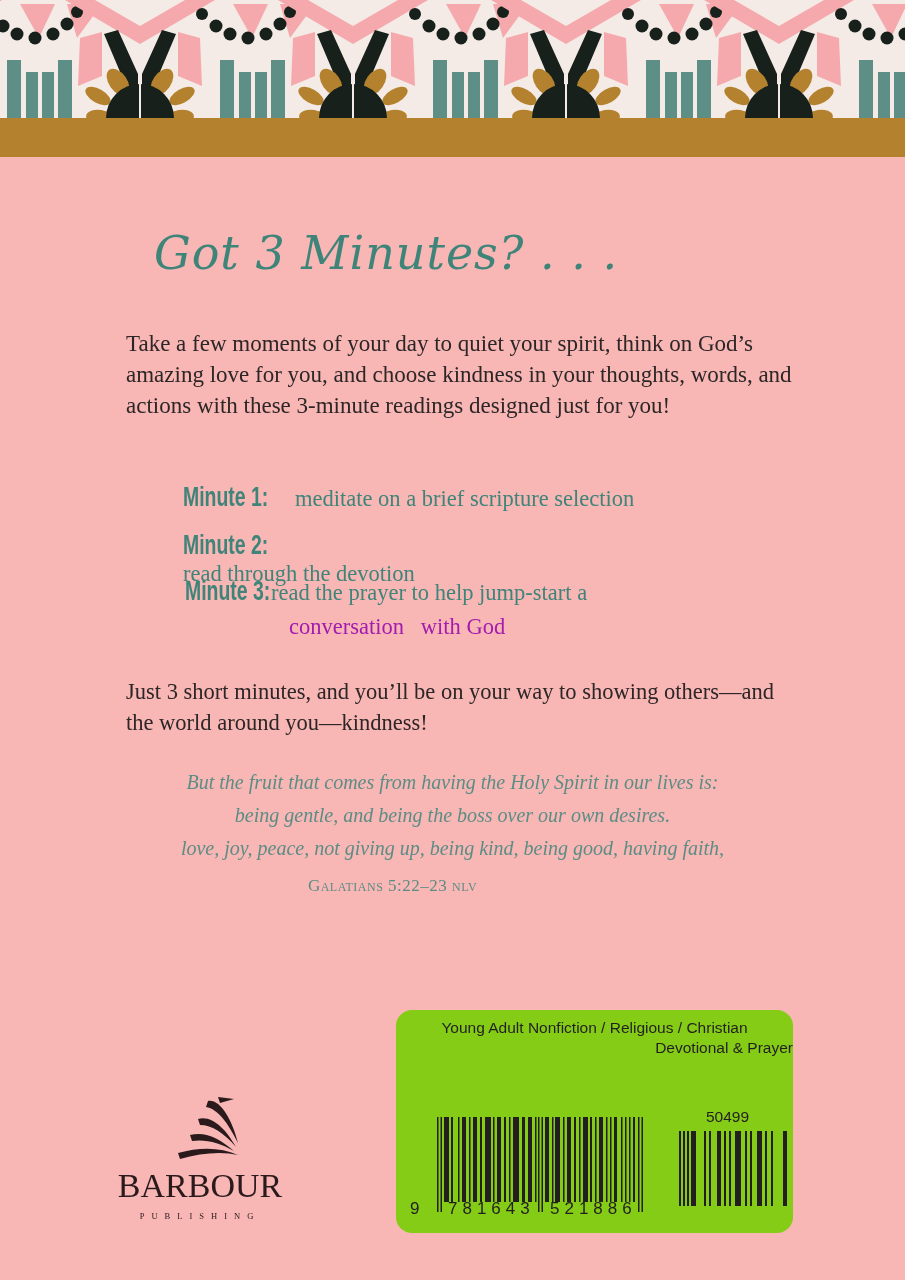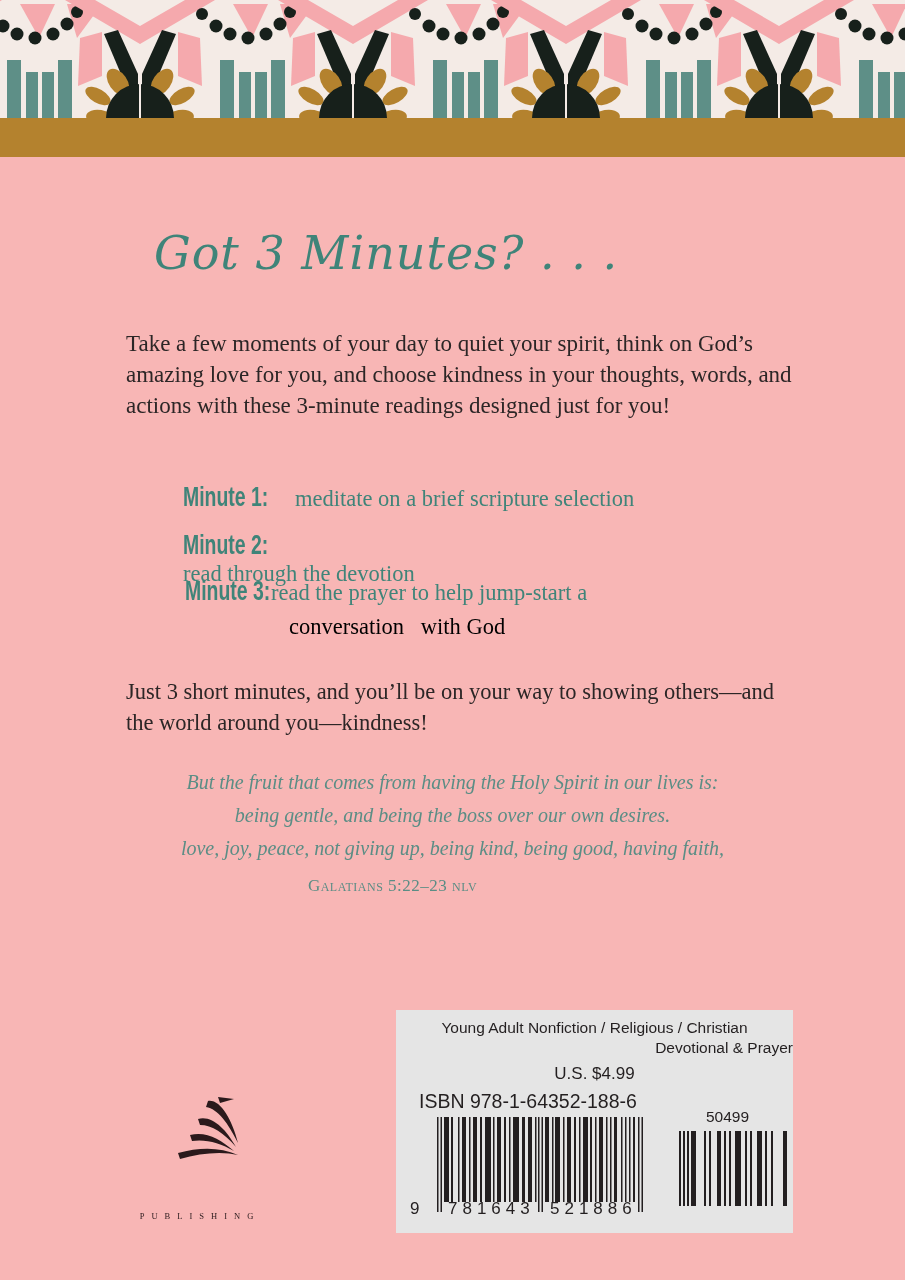--- a/index.html
+++ b/index.html
@@ -6,25 +6,25 @@
   body{width:905px;height:1280px;overflow:hidden;background:#f8b6b5;position:relative;font-family:"DejaVu Serif",serif;}
   .pattern{position:absolute;left:0;top:0;width:905px;height:118px;background:#f4ebe6;overflow:hidden;}
   .pattern svg{position:absolute;left:0;top:0;}
   .gold-band{position:absolute;left:0;top:118px;width:905px;height:39px;background:#b4822e;}
   .headline{position:absolute;left:0;width:772px;top:226px;text-align:center;font-family:"DejaVu Serif",serif;font-style:italic;font-size:46px;color:#3f8479;letter-spacing:1px;}
   .intro{position:absolute;left:126px;top:328px;width:680px;font-size:23px;line-height:31px;color:#2c2626;font-family:"Liberation Serif",serif;}
   .steps{position:absolute;left:0;top:482px;width:905px;}
   .step{position:absolute;display:flex;align-items:baseline;color:#3f8479;}
   .step .lbl{font-family:"Liberation Sans",sans-serif;font-size:27px;font-weight:bold;transform:scaleX(0.72);transform-origin:left center;display:inline-block;white-space:nowrap;}
   .step .txt{font-family:"Liberation Serif",serif;font-size:22.5px;white-space:nowrap;}
-  .step3-cont{position:absolute;left:289px;top:132px;font-family:"Liberation Serif",serif;font-size:22.5px;color:#000000;white-space:pre;}
+  .step3-cont{position:absolute;left:289px;top:132px;font-family:"Liberation Serif",serif;font-size:22.5px;color:#a21caf;white-space:pre;}
   .outro{position:absolute;left:126px;top:676px;width:680px;font-size:22.5px;line-height:31px;color:#2c2626;font-family:"Liberation Serif",serif;}
   .verse{position:absolute;left:100px;top:766px;width:705px;text-align:center;font-family:"Liberation Serif",serif;font-style:italic;font-size:20px;line-height:33px;color:#5b8d85;}
   .citation{position:absolute;left:0;width:785px;top:876px;text-align:center;font-family:"Liberation Serif",serif;font-size:17px;color:#5b8d85;font-variant:small-caps;letter-spacing:0.5px;}
-  .barcode-box{position:absolute;left:396px;top:1010px;width:397px;height:223px;background:#e5e5e5;}
+  .barcode-box{position:absolute;left:396px;top:1010px;width:397px;height:223px;background:#84cc16;border-radius:16px;}
   .bc-line{position:absolute;left:0;width:397px;text-align:center;font-family:"Liberation Sans",sans-serif;font-size:15.5px;color:#231f20;}
   .isbn{position:absolute;left:23px;top:80px;font-family:"Liberation Sans",sans-serif;font-size:19.5px;color:#231f20;white-space:nowrap;}
   .price-code{position:absolute;left:310px;top:98px;font-family:"Liberation Sans",sans-serif;font-size:15.5px;color:#231f20;}
   .bars-main{position:absolute;left:41px;top:107px;width:215px;height:95px;}
   .bars-add{position:absolute;left:283px;top:121px;width:110px;height:75px;}
   .bc-digits{position:absolute;top:189px;font-family:"Liberation Sans",sans-serif;font-size:17px;color:#231f20;letter-spacing:5px;}
   .logo{position:absolute;left:110px;top:1095px;width:180px;height:130px;}
   .logo-word{position:absolute;left:0;top:72px;width:180px;text-align:center;font-family:"Liberation Serif",serif;font-size:34px;color:#2b1a1c;letter-spacing:0px;}
   .logo-sub{position:absolute;left:0;top:116px;width:180px;text-align:center;font-family:"Liberation Serif",serif;font-size:8.5px;color:#2b1a1c;letter-spacing:7px;}
 </style>
@@ -106,22 +106,20 @@
 <div class="verse">
   <div>But the fruit that comes from having the Holy Spirit in our lives is:</div>
   <div>being gentle, and being the boss over our own desires.</div>
   <div>love, joy, peace, not giving up, being kind, being good, having faith,</div>
 </div>
 <div class="citation">Galatians 5:22–23 nlv</div>
 
 <div class="barcode-box">
   <div class="bc-line" style="top:9px;">Young Adult Nonfiction / Religious / Christian</div>
   <div class="bc-line" style="top:29px;text-align:right;">Devotional &amp; Prayer</div>
-  <div class="bc-line" style="top:54px;font-size:17px;">U.S. $4.99</div>
-  <div class="isbn">ISBN 978-1-64352-188-6</div>
   <div class="price-code">50499</div>
 
   <svg class="bars-main" viewBox="0 0 215 95">
     <g fill="#231f20">
       <rect x="0" y="0" width="1.5" height="95"></rect>
         <rect x="3.5" y="0" width="1.5" height="95"></rect>
       <rect x="7" y="0" width="5" height="85"></rect>
         <rect x="14" y="0" width="2" height="85"></rect>
       <rect x="21" y="0" width="1.5" height="85"></rect>
         <rect x="25" y="0" width="4" height="85"></rect>
@@ -190,14 +188,15 @@
 <div class="logo">
   <svg width="180" height="72" viewBox="0 0 180 72">
     <g fill="#2b1a1c">
       <path d="M68,58 C90,52 110,52 128,60 C112,56 90,58 70,64 Z"></path>
       <path d="M80,40 C96,36 110,44 124,56 C110,48 96,44 82,46 Z"></path>
       <path d="M88,24 C102,20 116,34 126,52 C114,38 102,30 90,30 Z"></path>
       <path d="M98,6 C110,4 122,24 128,48 C118,28 108,14 96,12 Z"></path>
       <path d="M108,2 L124,4 L110,8 Z"></path>
     </g>
   </svg>
+  <div class="logo-word">BARBOUR</div>
   <div class="logo-sub">PUBLISHING</div>
 </div>
 
 </body></html>

